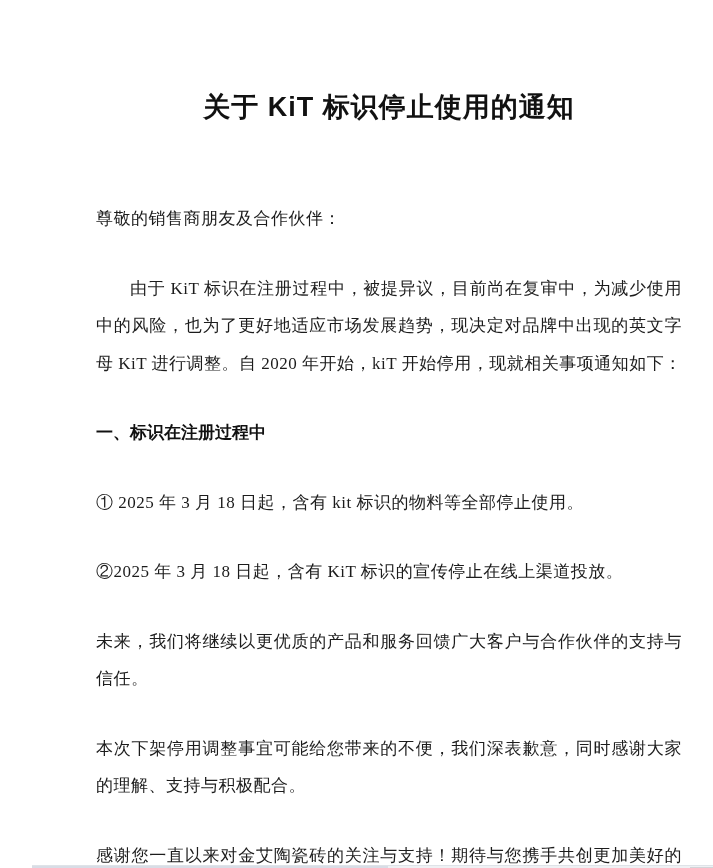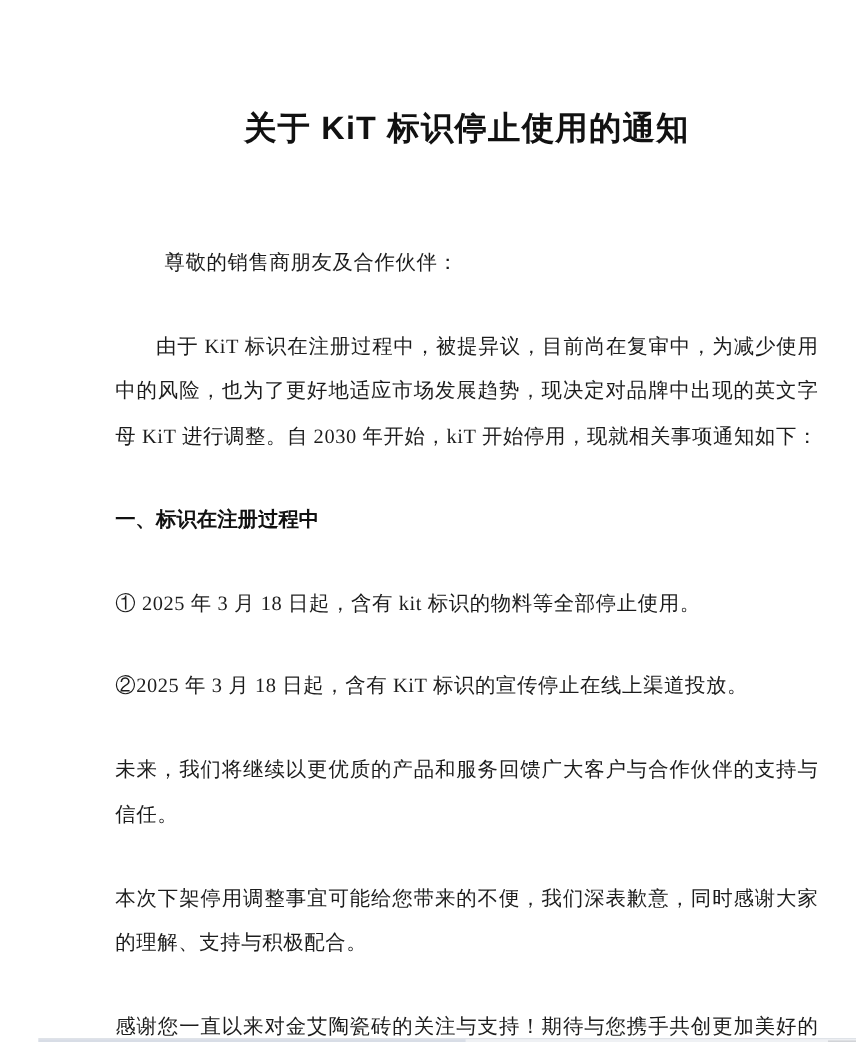--- a/index.html
+++ b/index.html
@@ -25,21 +25,20 @@
     line-height: 34px;
     text-align: center;
     letter-spacing: 1px;
     padding-top: 42px;
     color: #111111;
   }
   .greeting {
     margin-top: 44px;
     font-size: 17px;
     line-height: 37.5px;
-    margin-left: 41px;
   }
   p.body-par {
     font-size: 17px;
     line-height: 37.5px;
     text-align: justify;
     letter-spacing: 0.5px;
   }
   p.indent { text-indent: 2em; }
   .sec-heading {
     font-family: "Liberation Sans", "DejaVu Sans", sans-serif;
@@ -84,21 +83,21 @@
 </head>
 <body>
 
 <div class="page">
   <div class="content">
 
     <h1 class="doc-title">关于 KiT 标识停止使用的通知</h1>
 
     <p class="greeting body-par">尊敬的销售商朋友及合作伙伴：</p>
 
-    <p class="body-par indent">由于 KiT 标识在注册过程中，被提异议，目前尚在复审中，为减少使用中的风险，也为了更好地适应市场发展趋势，现决定对品牌中出现的英文字母 KiT 进行调整。自 2030 年开始，kiT 开始停用，现就相关事项通知如下：</p>
+    <p class="body-par indent">由于 KiT 标识在注册过程中，被提异议，目前尚在复审中，为减少使用中的风险，也为了更好地适应市场发展趋势，现决定对品牌中出现的英文字母 KiT 进行调整。自 2020 年开始，kiT 开始停用，现就相关事项通知如下：</p>
 
     <h2 class="sec-heading">一、标识在注册过程中</h2>
 
     <p class="body-par">① 2025 年 3 月 18 日起，含有 kit 标识的物料等全部停止使用。</p>
 
     <p class="body-par">②2025 年 3 月 18 日起，含有 KiT 标识的宣传停止在线上渠道投放。</p>
 
 
 
     <p class="body-par">未来，我们将继续以更优质的产品和服务回馈广大客户与合作伙伴的支持与信任。</p>

